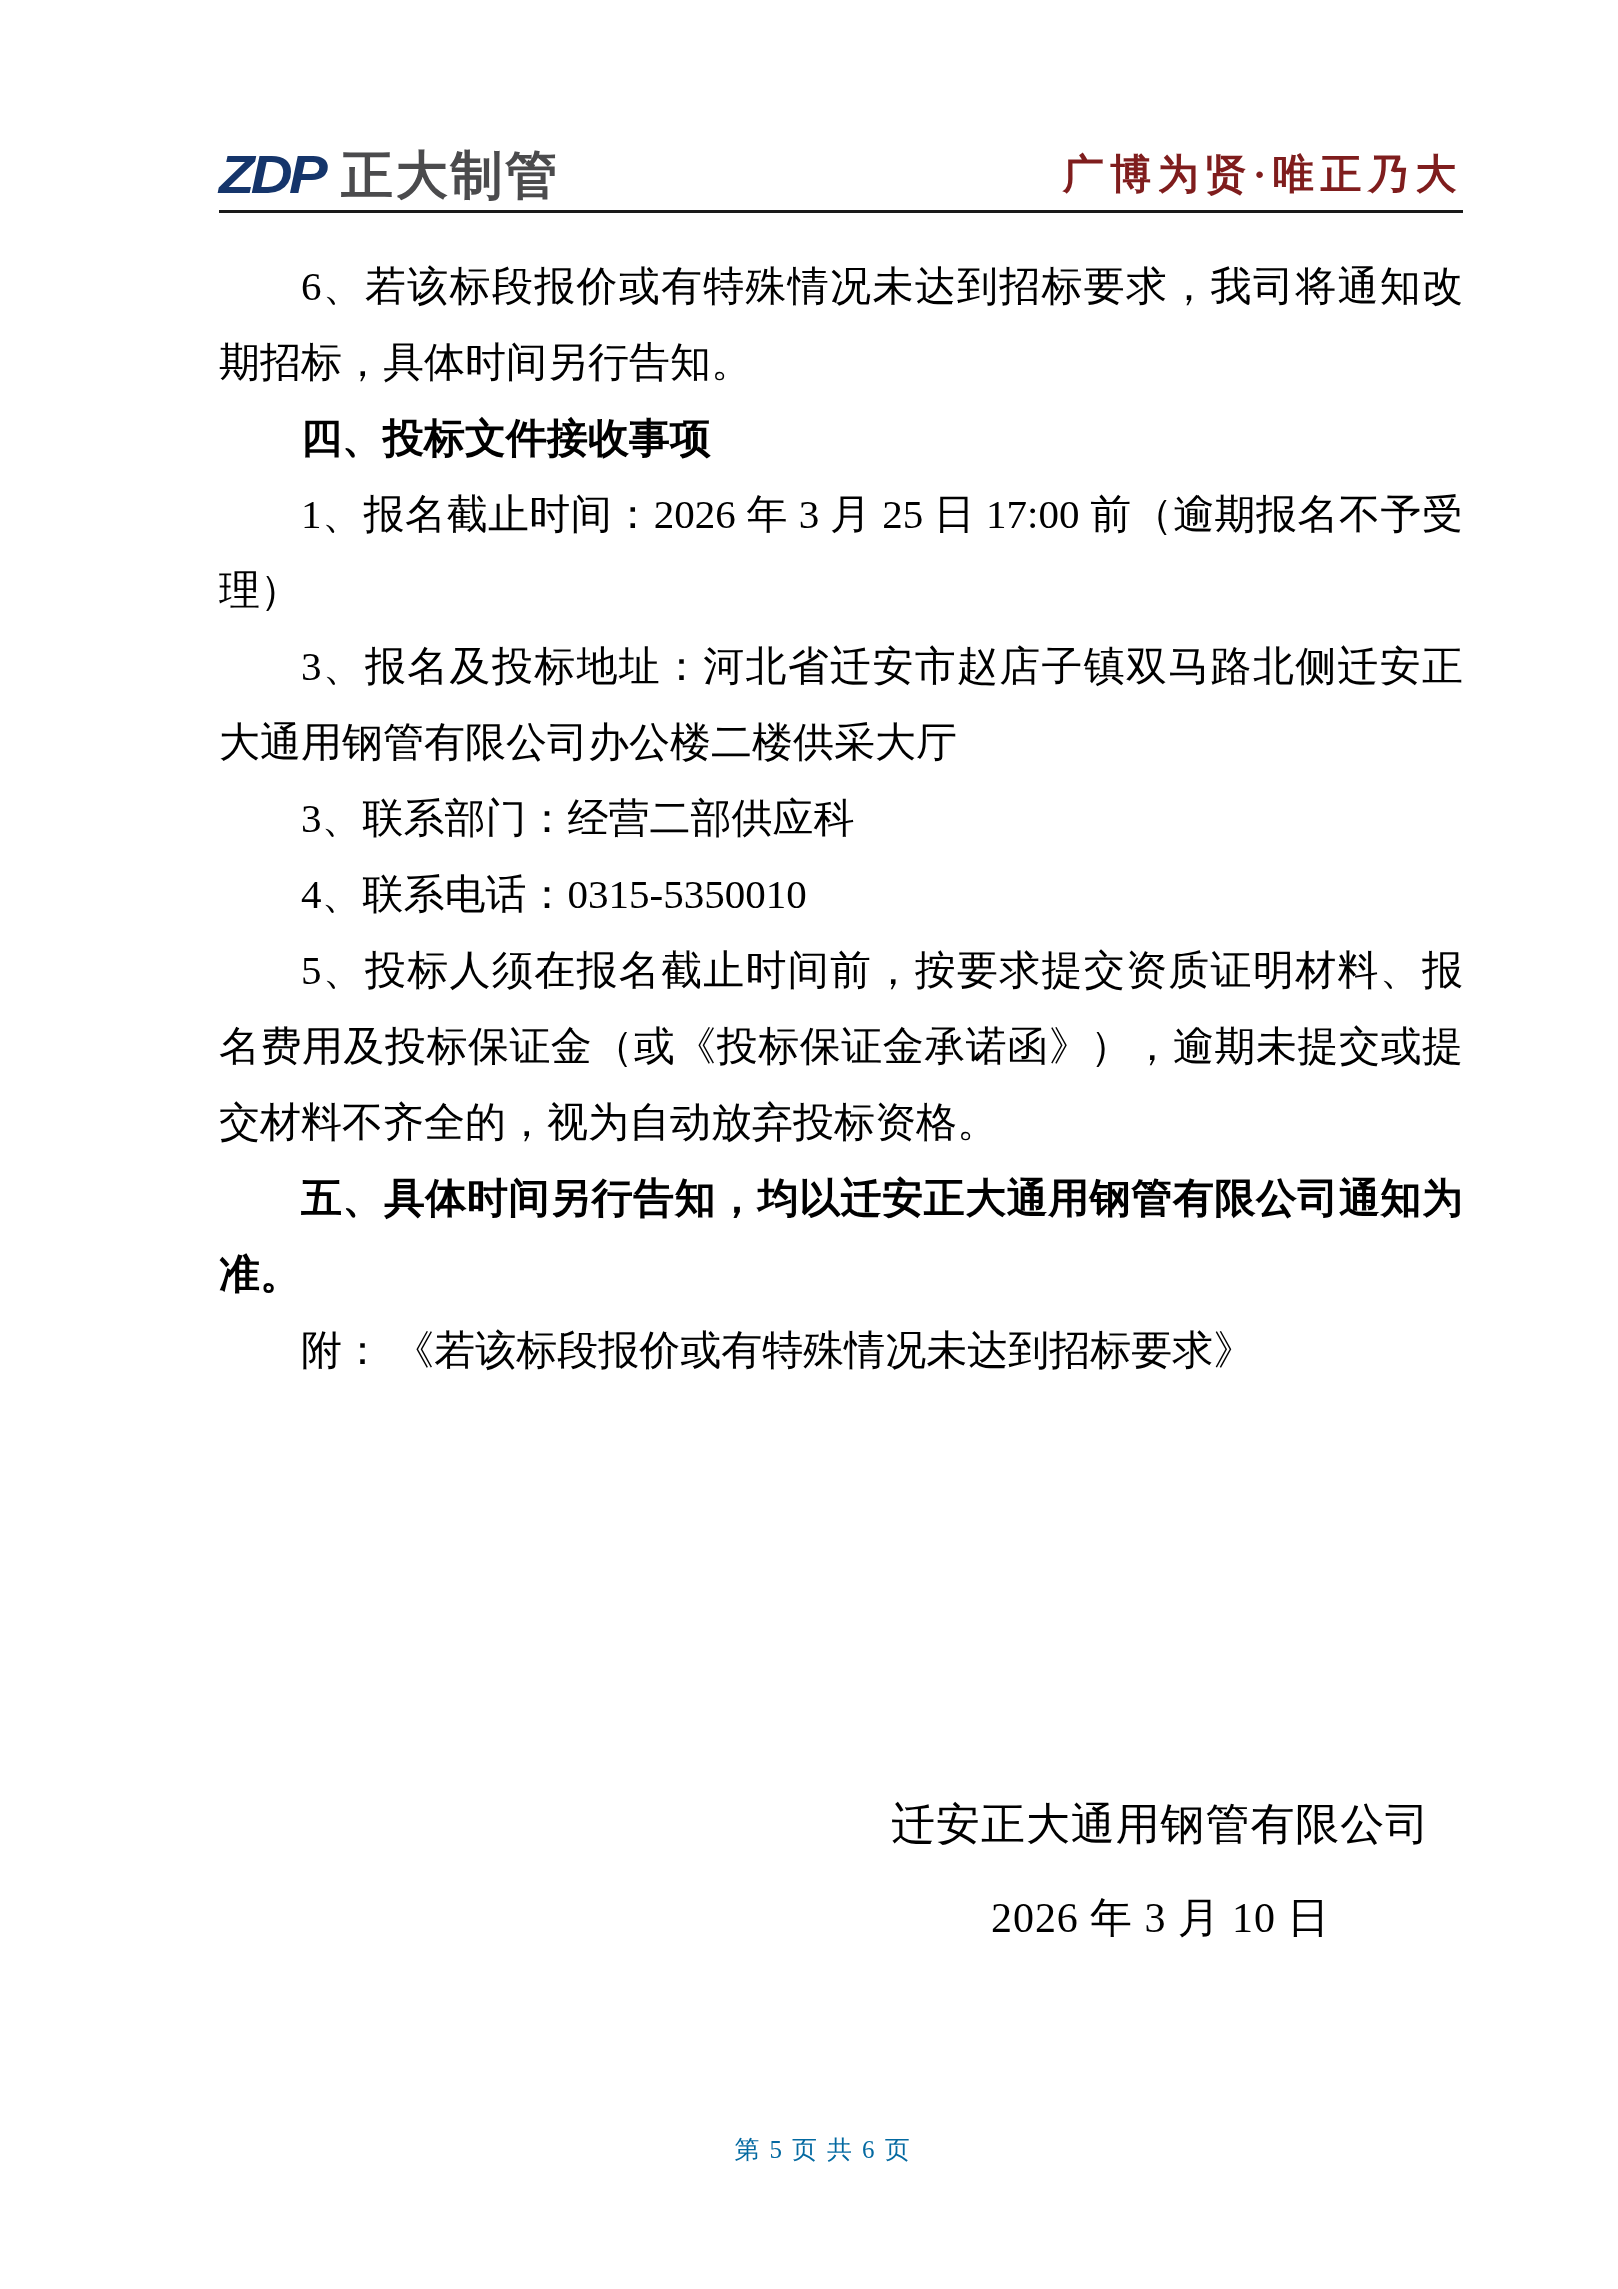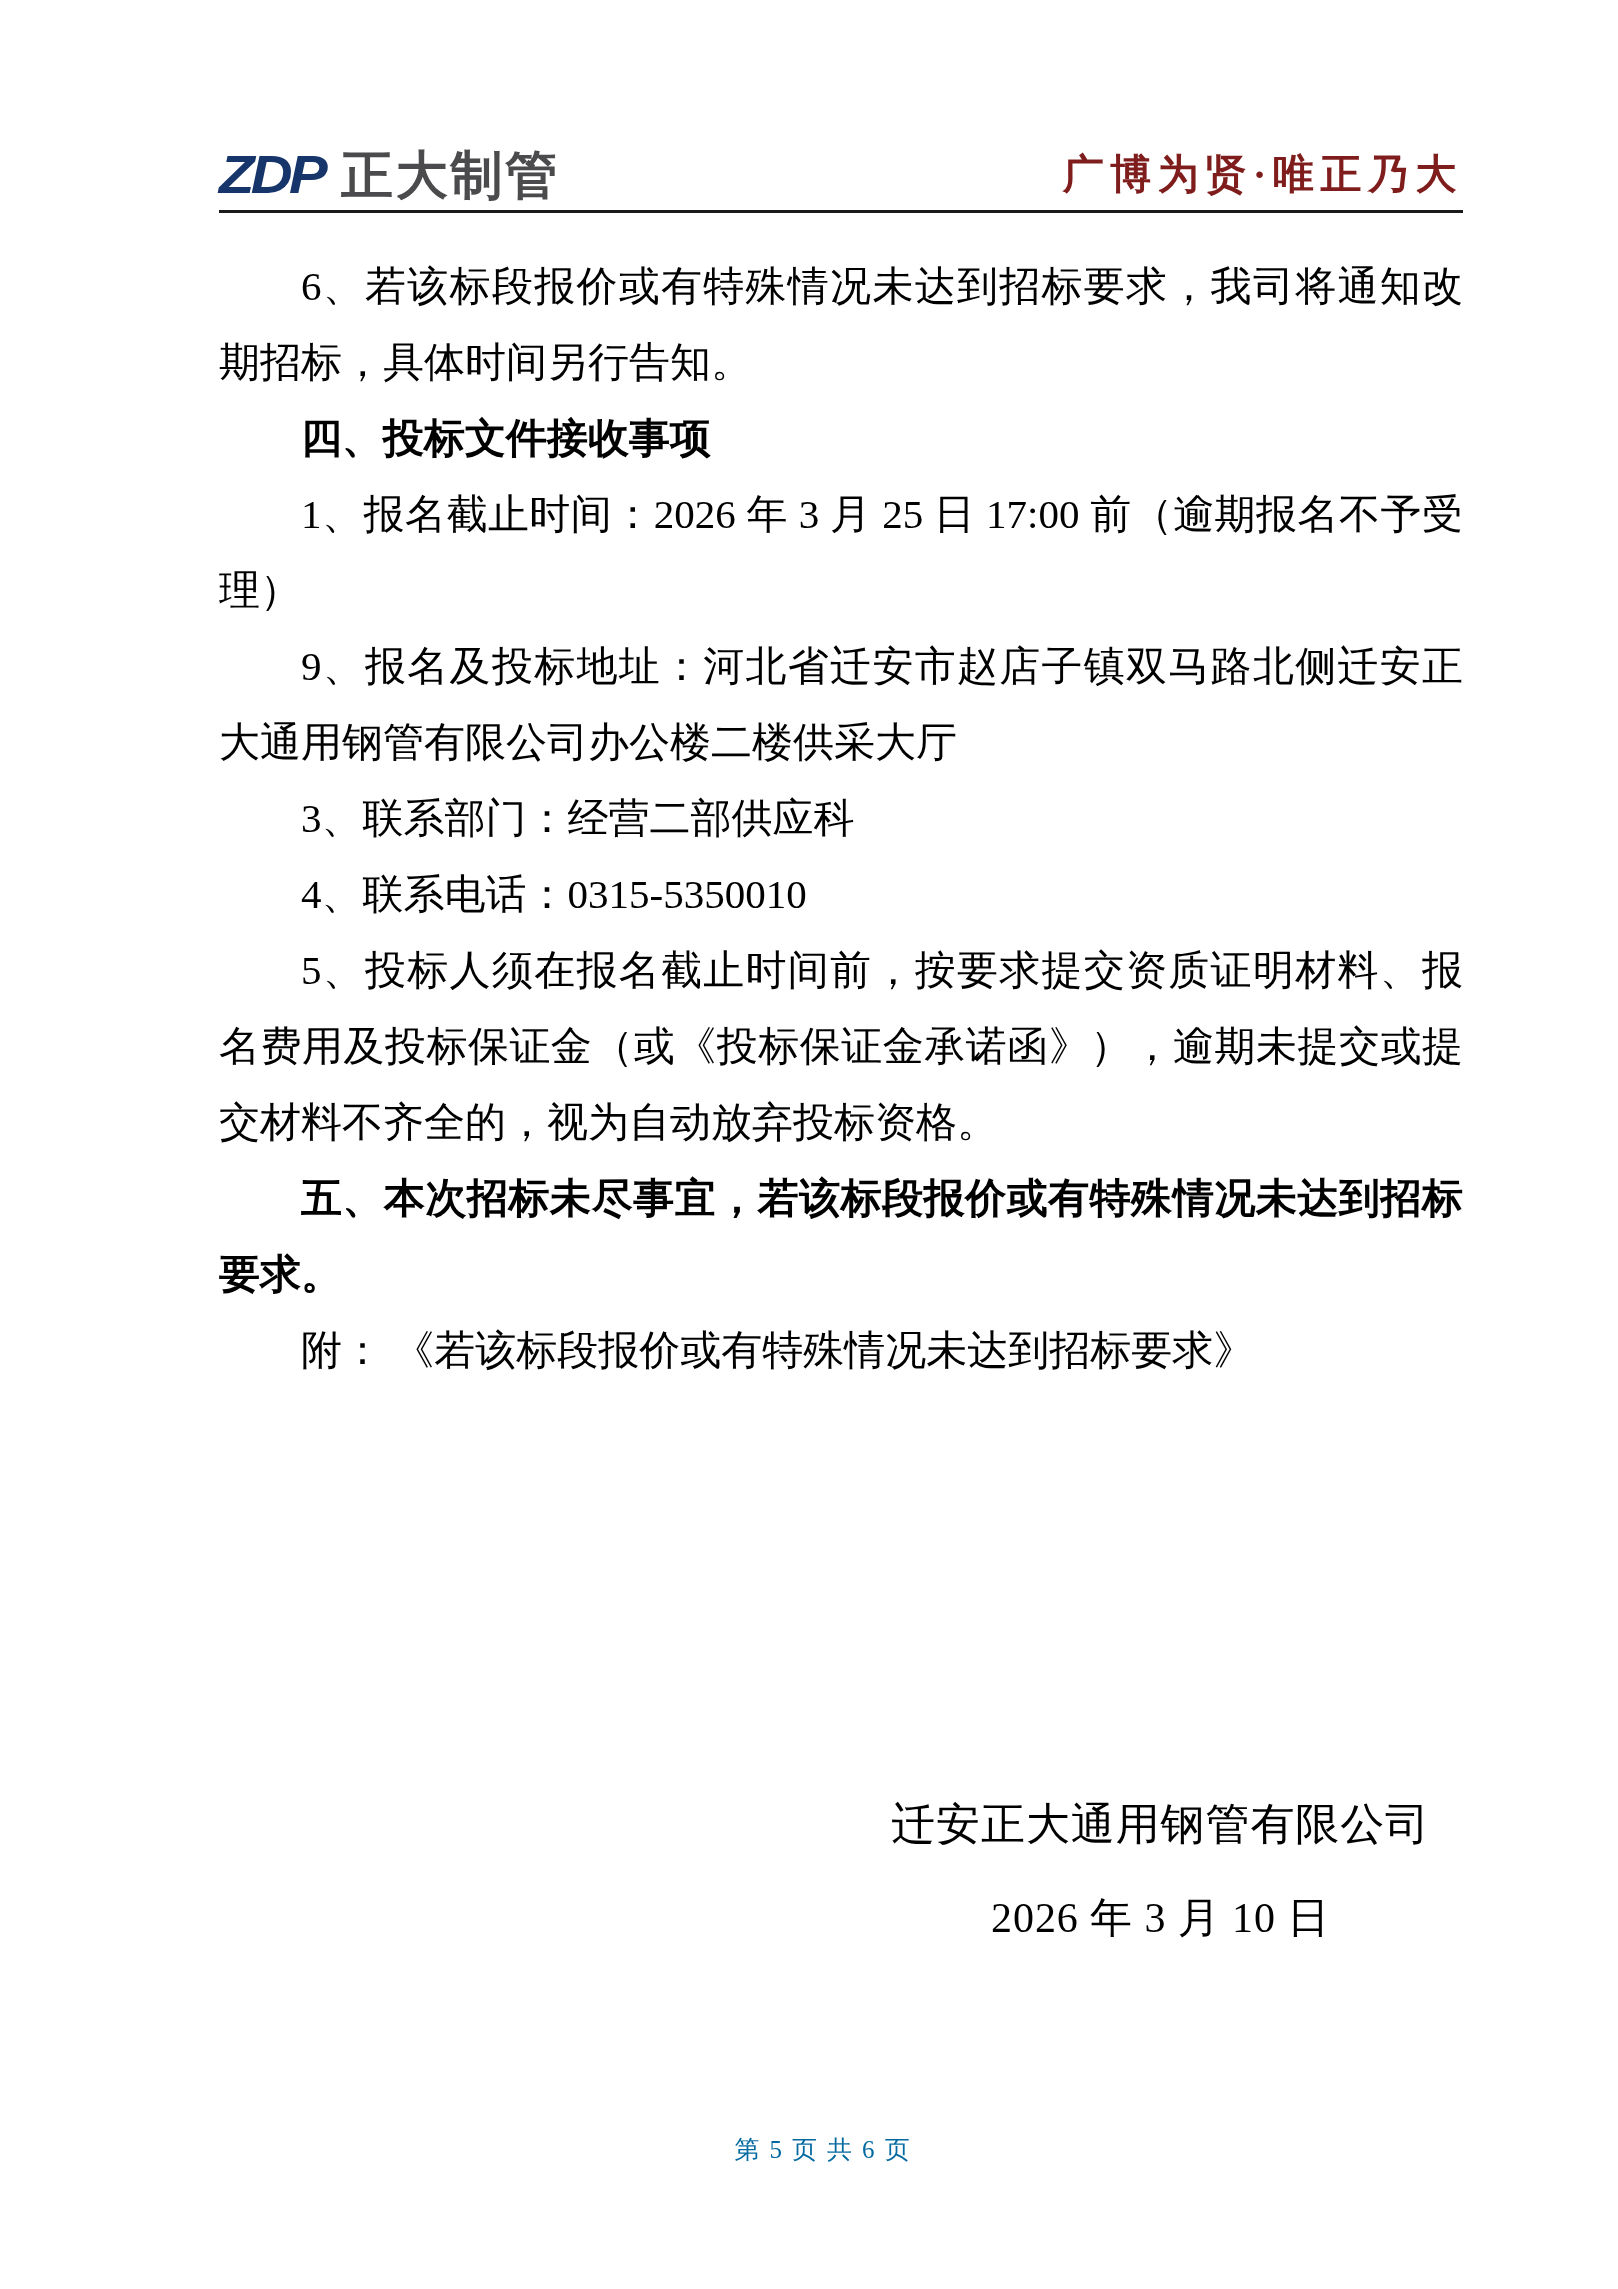--- a/index.html
+++ b/index.html
@@ -86,25 +86,25 @@
     </div>
     <div class="slogan">广博为贤·唯正乃大</div>
   </div>
 
   <div class="header-rule"></div>
 
   <div class="body-text">
     <p class="indent">6、若该标段报价或有特殊情况未达到招标要求，我司将通知改期招标，具体时间另行告知。</p>
     <p class="indent bold">四、投标文件接收事项</p>
     <p class="indent">1、报名截止时间：2026 年 3 月 25 日 17:00 前（逾期报名不予受理）</p>
-    <p class="indent">9、报名及投标地址：河北省迁安市赵店子镇双马路北侧迁安正大通用钢管有限公司办公楼二楼供采大厅</p>
+    <p class="indent">3、报名及投标地址：河北省迁安市赵店子镇双马路北侧迁安正大通用钢管有限公司办公楼二楼供采大厅</p>
     <p class="indent">3、联系部门：经营二部供应科</p>
     <p class="indent">4、联系电话：0315-5350010</p>
     <p class="indent">5、投标人须在报名截止时间前，按要求提交资质证明材料、报名费用及投标保证金（或《投标保证金承诺函》），逾期未提交或提交材料不齐全的，视为自动放弃投标资格。</p>
-    <p class="indent bold">五、本次招标未尽事宜，若该标段报价或有特殊情况未达到招标要求。</p>
+    <p class="indent bold">五、具体时间另行告知，均以迁安正大通用钢管有限公司通知为准。</p>
     <p class="indent">附： 《若该标段报价或有特殊情况未达到招标要求》</p>
   </div>
 
   <div class="signature">
     <div class="sig-company">迁安正大通用钢管有限公司</div>
     <div class="sig-date">2026 年 3 月 10 日</div>
   </div>
 
   <div class="footer">
     <span>第 5 页 共 6 页</span>

